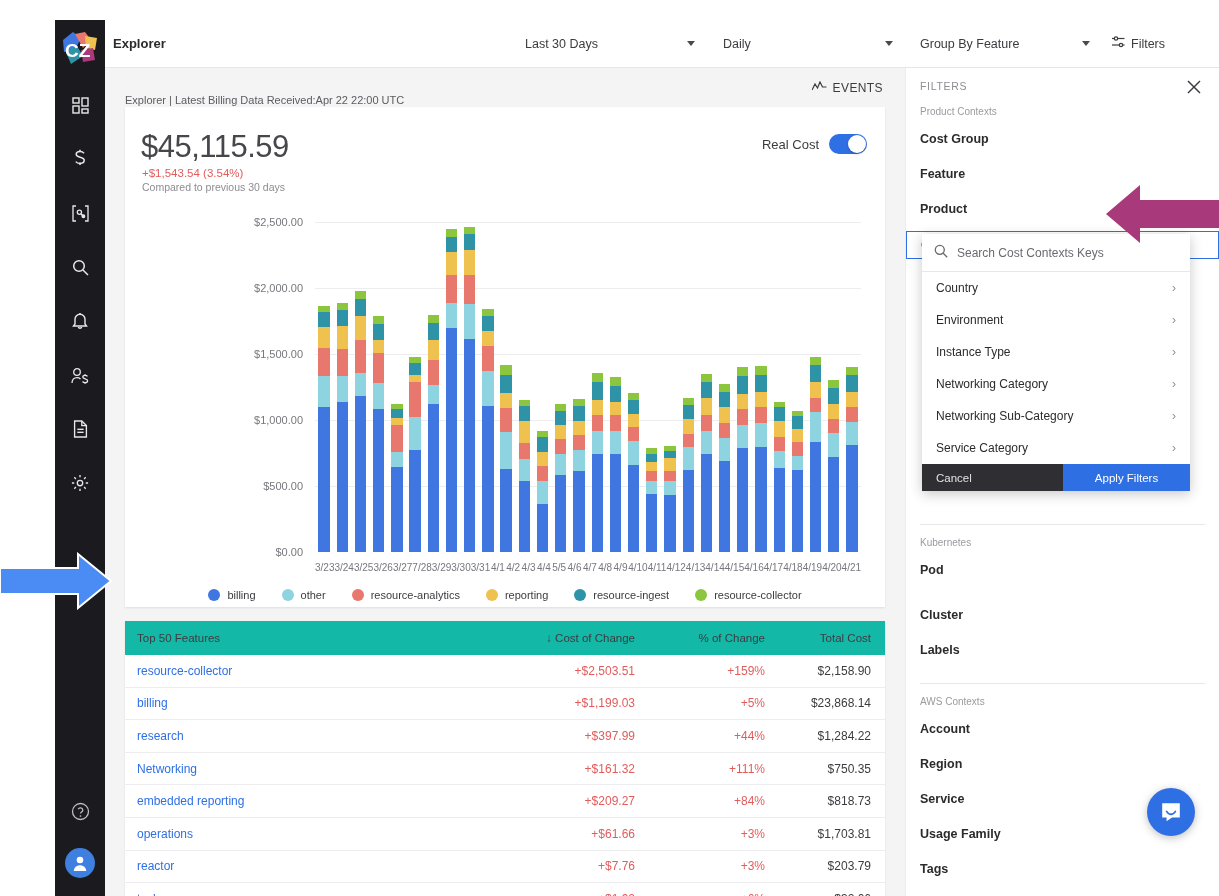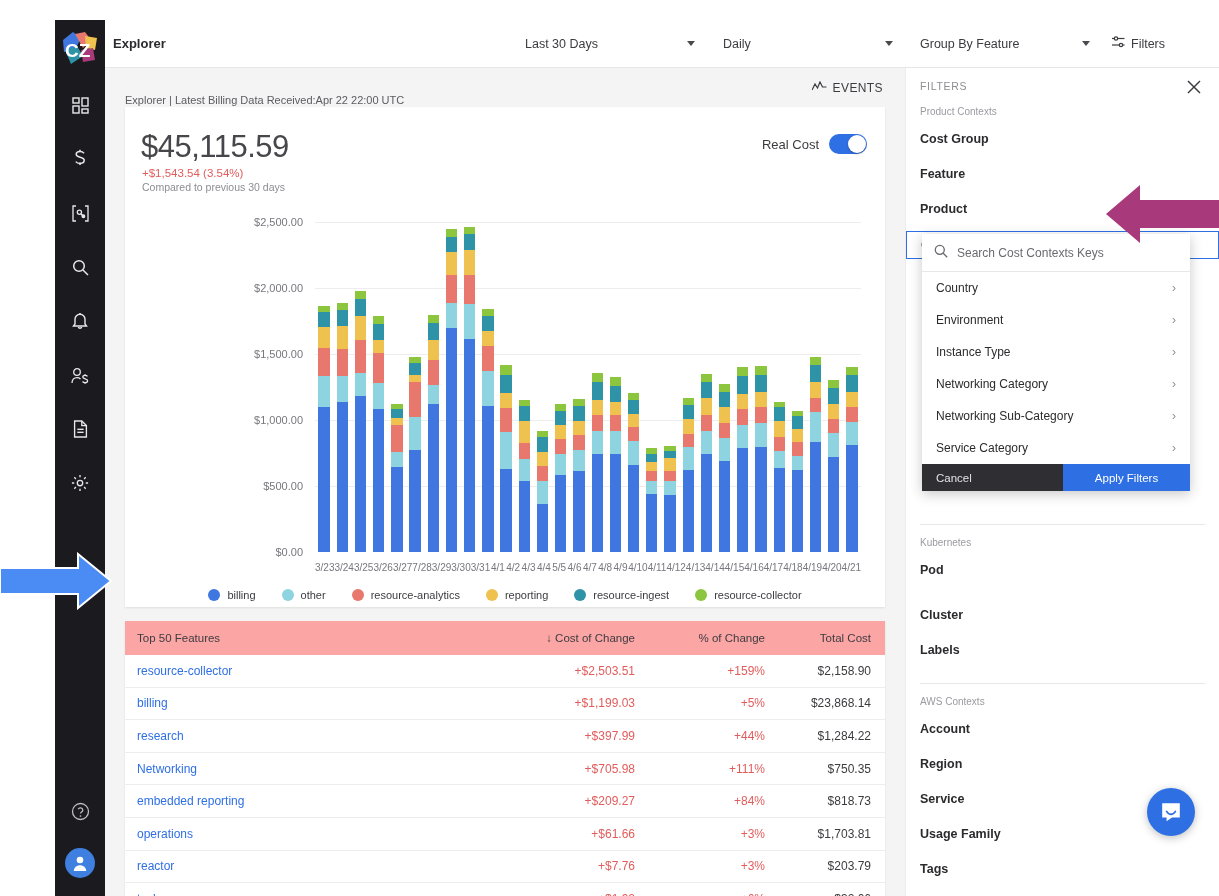--- a/index.html
+++ b/index.html
@@ -73,21 +73,21 @@
   .seg { width:100%; }
   .xlabels { position:absolute; left:190px; right:24px; top:350px; display:flex; }
   .xlab { flex:1 1 0; text-align:center; font-size:10px; color:#77777d; }
 
   .legend { position:absolute; left:0; right:0; top:482px; display:flex; justify-content:center; gap:26px; }
   .lg { display:flex; align-items:center; gap:7px; font-size:11px; color:#3c3c40; cursor:pointer; }
   .lgdot { width:12px; height:12px; border-radius:50%; }
 
   
   .tablecard { position:absolute; left:20px; top:553px; width:760px; background:#fff; box-shadow:0 1px 2px rgba(0,0,0,.09); }
-  .thead { display:flex; height:34px; align-items:center; background:#fca5a5; }
+  .thead { display:flex; height:34px; align-items:center; background:#14b8a6; }
   .th { font-size:11.5px; color:#3c3c40; }
   .th.c0 { flex: 0 0 330px; padding-left:12px; }
   .th.c1 { flex: 0 0 180px; text-align:right; }
   .th.c2 { flex: 0 0 130px; text-align:right; }
   .th.c3 { flex: 1 1 auto; text-align:right; padding-right:14px; }
   .trow { display:flex; height:32.6px; align-items:center; border-bottom:1px solid #ededef; }
   .td { font-size:12px; }
   .td.c0 { flex:0 0 330px; padding-left:12px; color:#2f6fe4; cursor:pointer; }
   .td.c1 { flex:0 0 180px; text-align:right; color:#e25c5c; }
   .td.c2 { flex:0 0 130px; text-align:right; color:#e25c5c; }
@@ -678,21 +678,21 @@
             <div class="td c3">$23,868.14</div>
           </div>
           <div class="trow">
             <div class="td c0">research</div>
             <div class="td c1">+$397.99</div>
             <div class="td c2">+44%</div>
             <div class="td c3">$1,284.22</div>
           </div>
           <div class="trow">
             <div class="td c0">Networking</div>
-            <div class="td c1">+$705.98</div>
+            <div class="td c1">+$161.32</div>
             <div class="td c2">+111%</div>
             <div class="td c3">$750.35</div>
           </div>
           <div class="trow">
             <div class="td c0">embedded reporting</div>
             <div class="td c1">+$209.27</div>
             <div class="td c2">+84%</div>
             <div class="td c3">$818.73</div>
           </div>
           <div class="trow">

